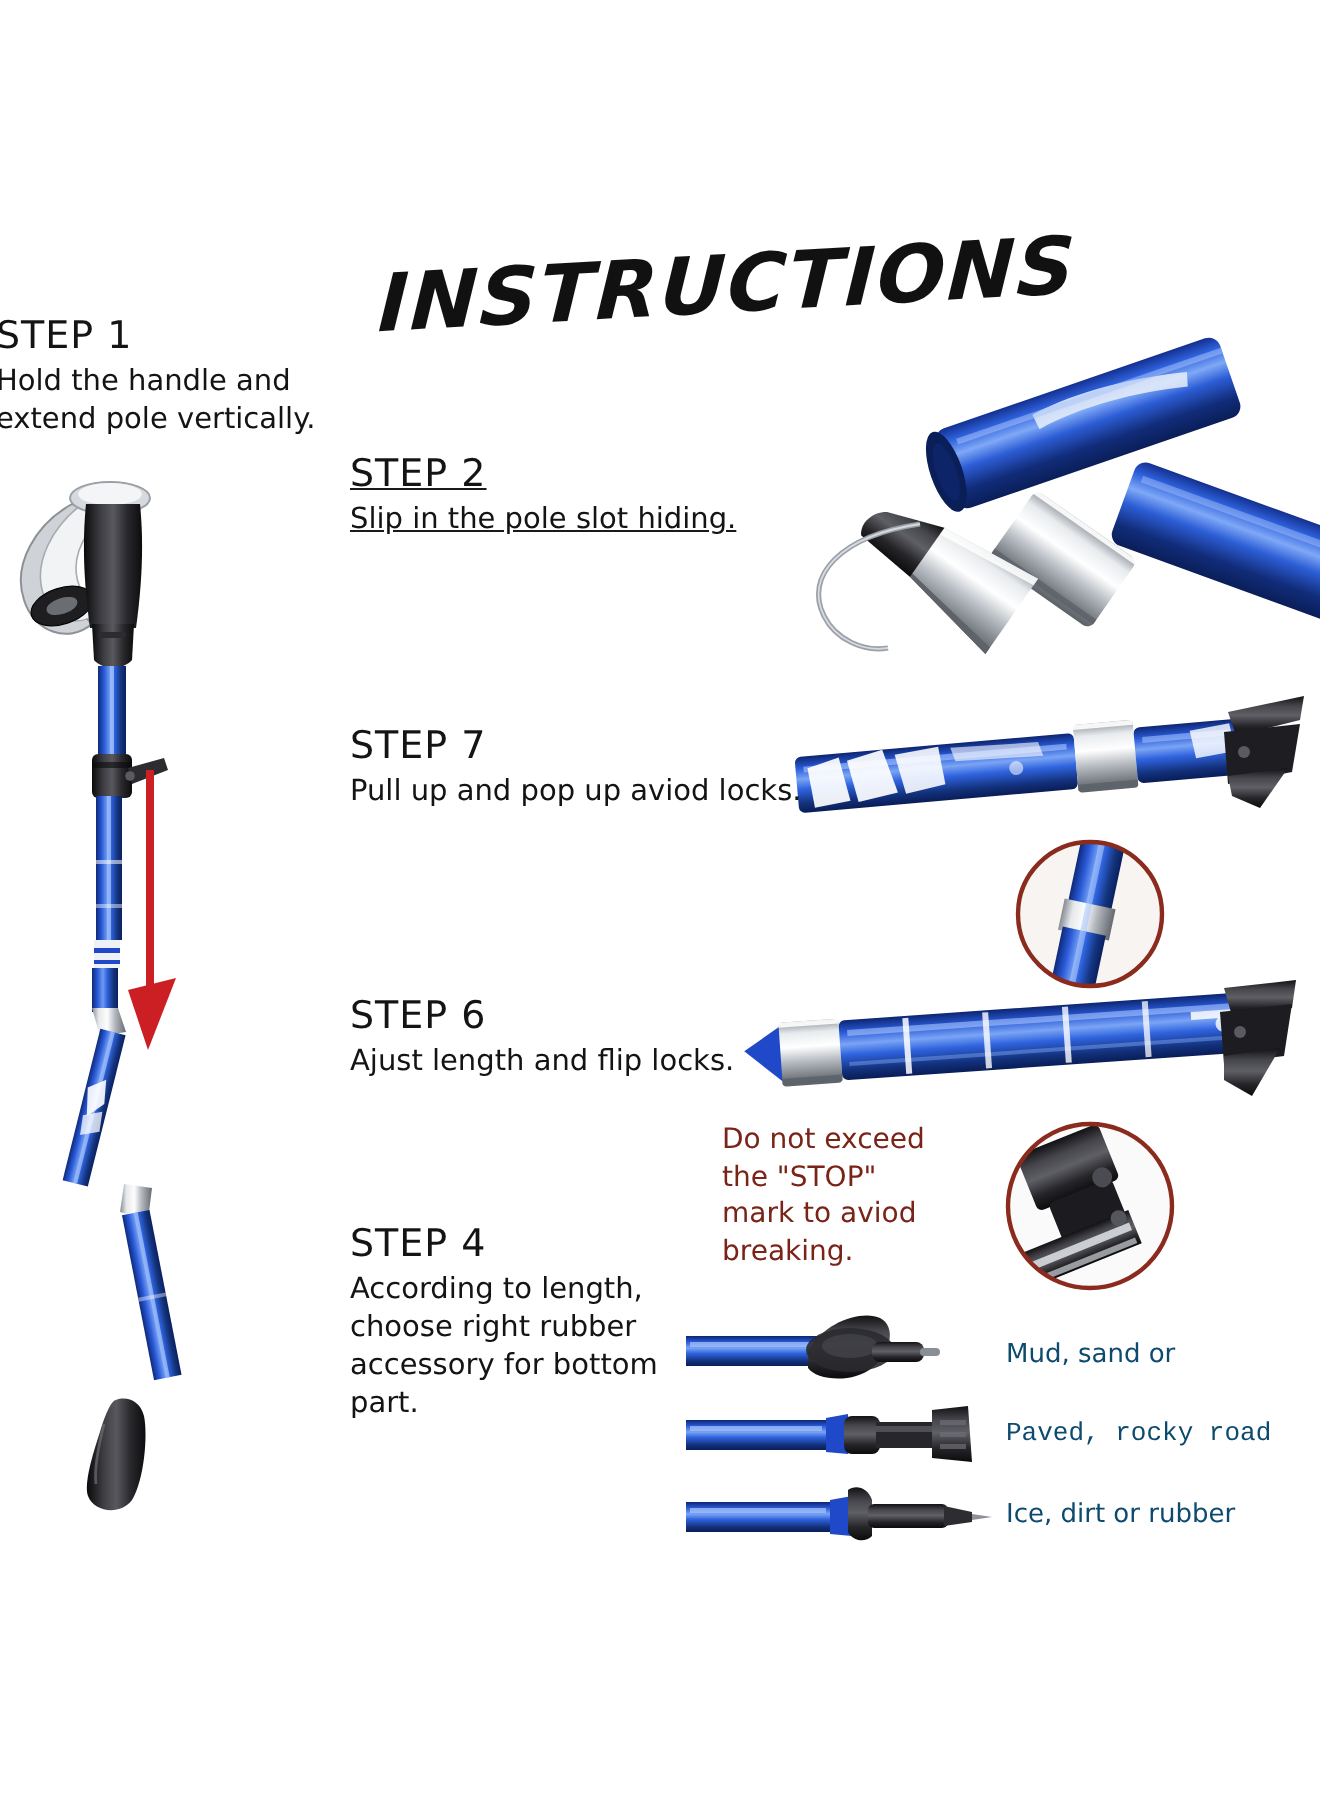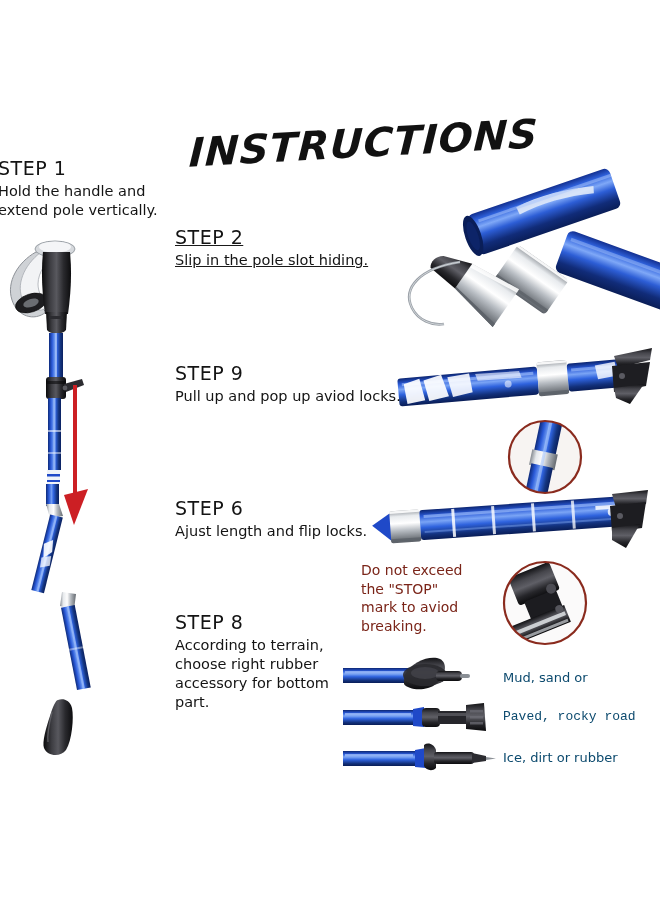--- a/index.html
+++ b/index.html
@@ -377,32 +377,32 @@
     <div class="step-title">STEP 1</div>
     <div class="step-desc">Hold the handle and extend pole vertically.</div>
   </div>
 
   <div class="step" id="step2">
     <div class="step-title">STEP 2</div>
     <div class="step-desc">Slip in the pole slot hiding.</div>
   </div>
 
   <div class="step" id="step3">
-    <div class="step-title">STEP 9</div>
+    <div class="step-title">STEP 7</div>
     <div class="step-desc">Pull up and pop up aviod locks.</div>
   </div>
 
   <div class="step" id="step4">
     <div class="step-title">STEP 6</div>
     <div class="step-desc">Ajust length and flip locks.</div>
   </div>
 
   <div class="step" id="step5">
-    <div class="step-title">STEP 8</div>
-    <div class="step-desc">According to terrain, choose right rubber accessory for bottom part.</div>
+    <div class="step-title">STEP 4</div>
+    <div class="step-desc">According to length, choose right rubber accessory for bottom part.</div>
   </div>
 
   <div class="warning">Do not exceed the "STOP" mark to aviod breaking.</div>
 
   <div class="acc-label" id="acc-label-0">Mud, sand or</div>
   <div class="acc-label" id="acc-label-1">Paved, rocky road</div>
   <div class="acc-label" id="acc-label-2">Ice, dirt or rubber</div>
 
 </div>
 

